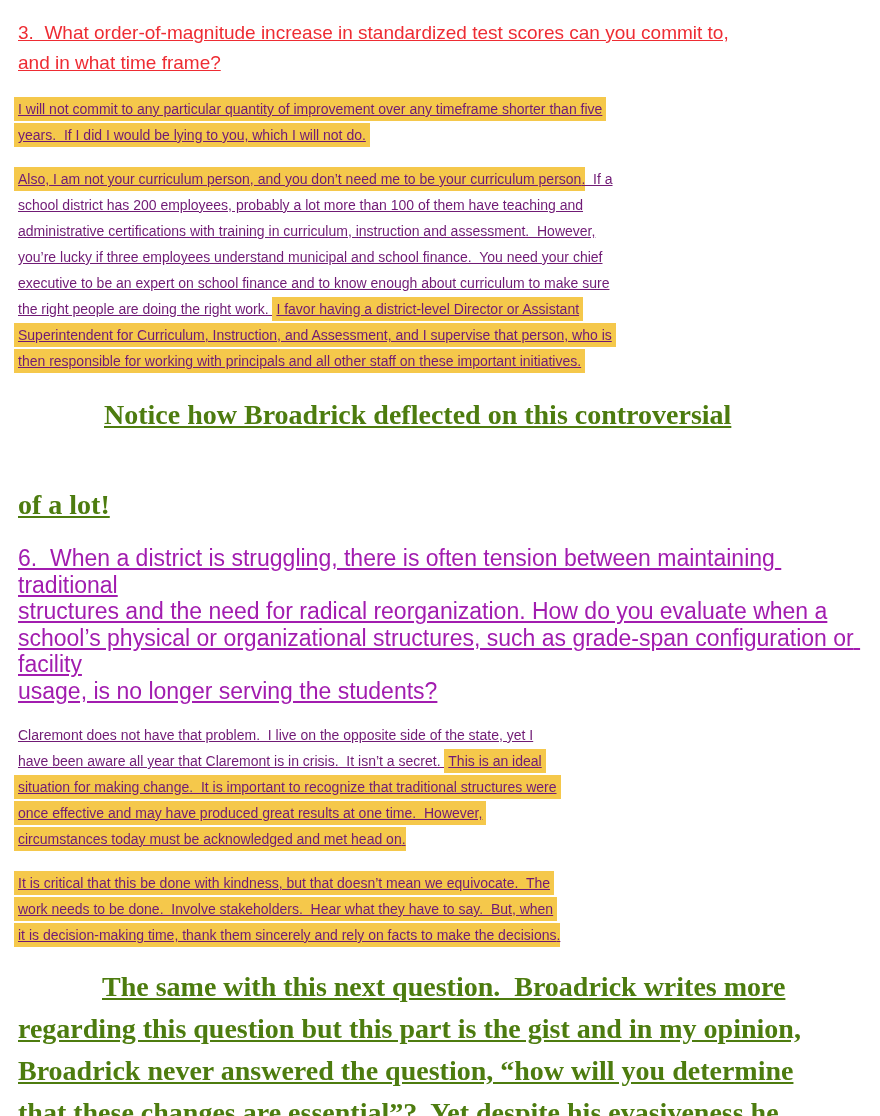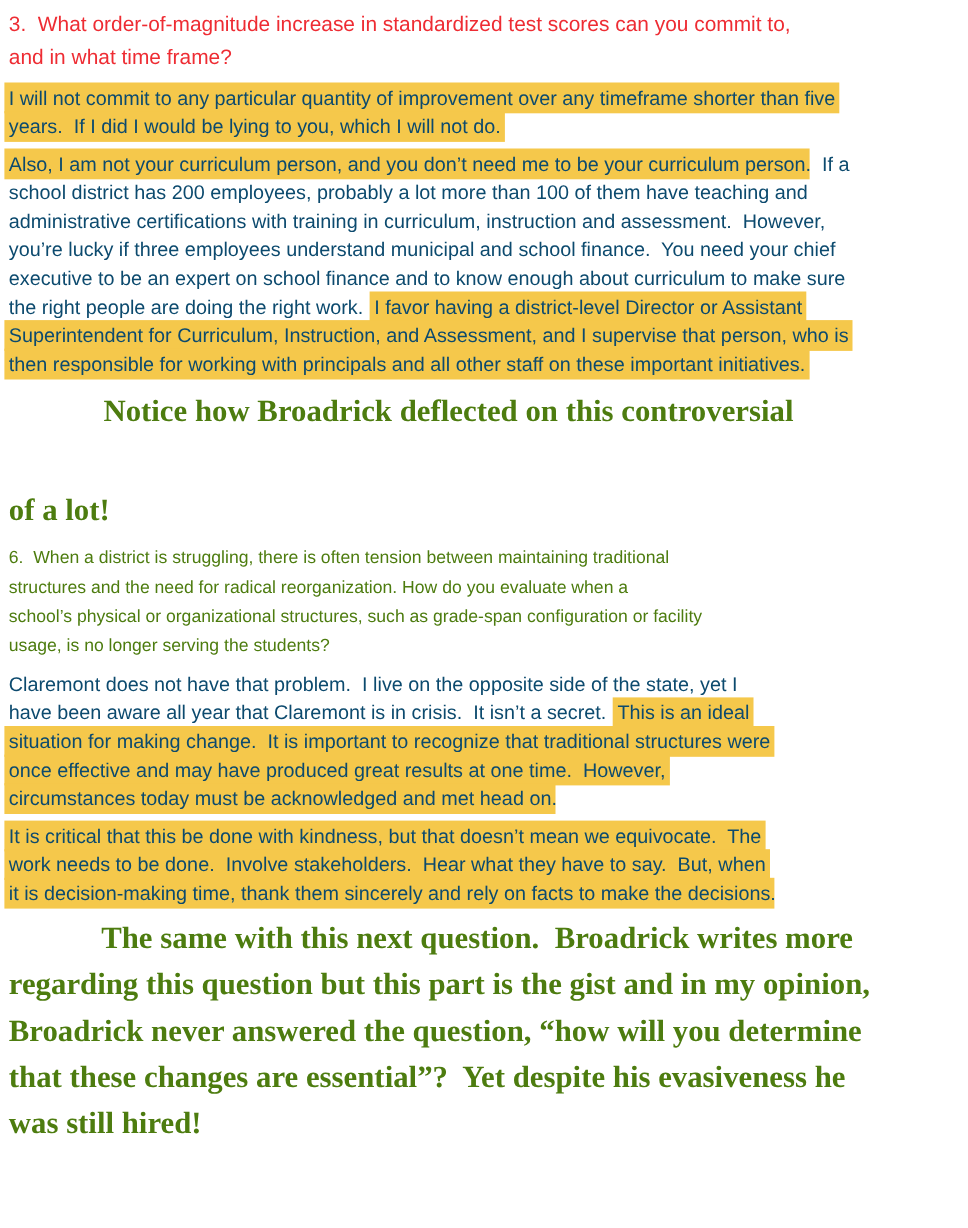--- a/index.html
+++ b/index.html
@@ -5,43 +5,43 @@
 <style>
   html, body { margin: 0; padding: 0; background: #ffffff; }
   .page {
     position: relative;
     width: 880px;
     height: 1116px;
     background: #ffffff;
     overflow: hidden;
     font-family: "Liberation Sans", sans-serif;
   }
-  .page p { margin: 8px; white-space: pre-wrap; }
+  .page p { margin: 18px; white-space: pre-wrap; text-decoration: underline; }
 
   
   .question-a {
     margin: 3px 16px 0 28px;
     font-size: 19px;
     line-height: 30px;
     color: #ee2c33;
   }
   .question-b {
     margin: 14px 16px 0 28px;
-    font-size: 16px;
+    font-size: 23px;
     line-height: 26.5px;
-    color: #4d7c0f;
+    color: #a21caf;
   }
 
   
   .answer {
     margin-left: 31px;
     margin-right: 14px;
-    font-size: 18px;
+    font-size: 14px;
     line-height: 26px;
-    color: #0c4a6e;
+    color: #701a75;
   }
   .answer-1 { margin-top: 25px; }
   .answer-2 { margin-top: 25px; }
   .answer-3 { margin-top: 28px; }
   .answer-4 { margin-top: 13px; }
 
   
   .hl {
     background: #f5c84b;
     padding: 4px 4px;

